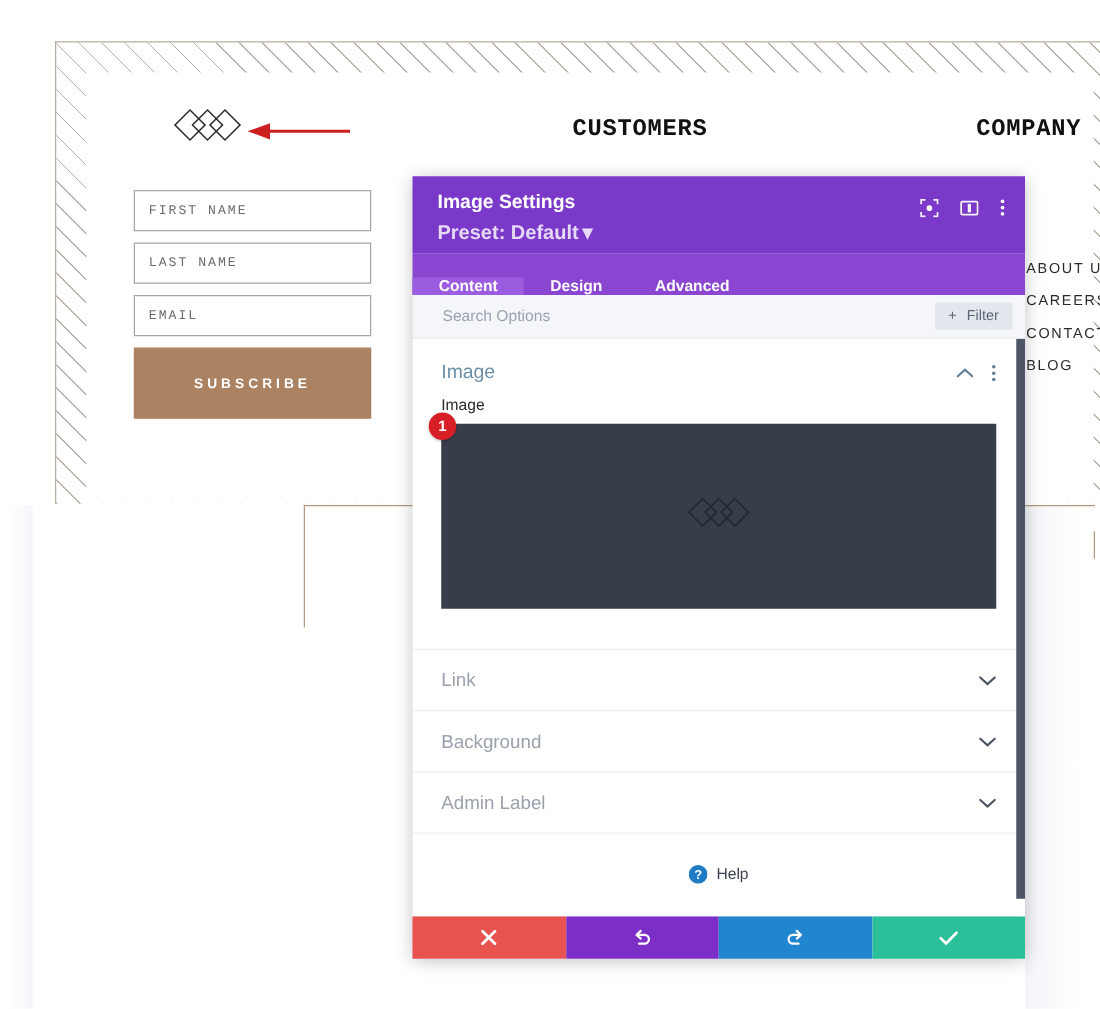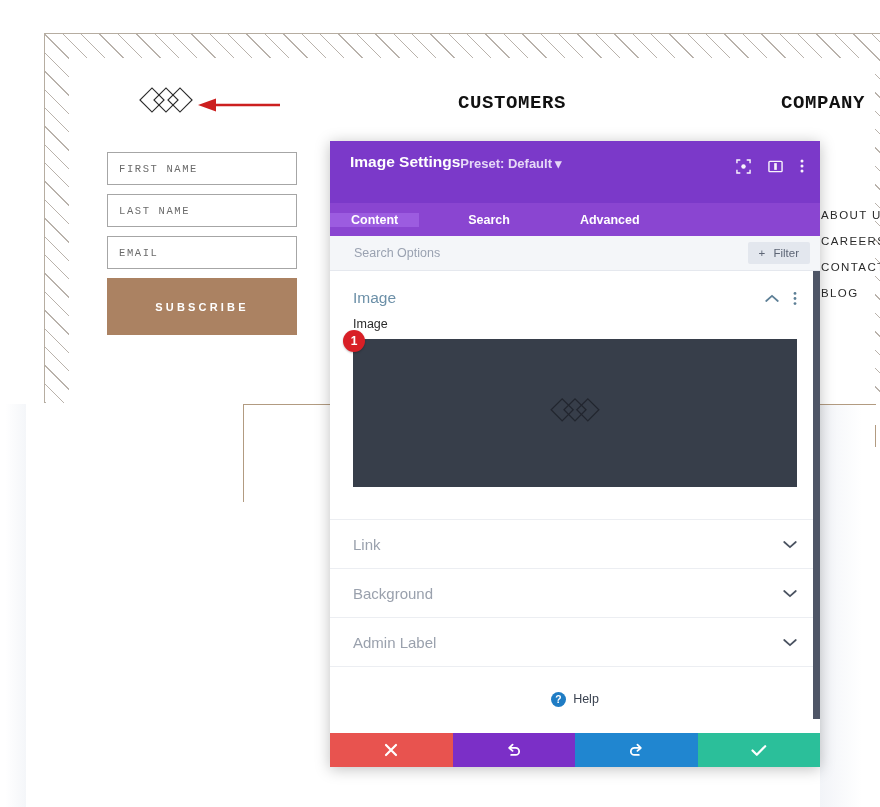--- a/index.html
+++ b/index.html
@@ -173,49 +173,49 @@
   .modal-header {
     background: #7b3fcd;
     background: #7b39c9;
     height: 62px;
     padding: 11px 16px 0 20px;
     box-sizing: border-box;
     display: flex;
     align-items: flex-start;
     justify-content: space-between;
   }
-  .mh-titles { display: flex; flex-direction: row; }
+  .mh-titles { display: flex; flex-direction: column; }
   .mh-title {
     color: #ffffff;
     font-size: 15.5px;
     font-weight: 700;
     line-height: 20px;
   }
   .mh-preset {
     color: #e6d8f7;
-    font-size: 13px;
+    font-size: 16px;
     font-weight: 700;
     margin-top: 4px;
     cursor: pointer;
+    text-align: right;
   }
   .mh-icons {
     display: flex;
     align-items: center;
     gap: 17px;
     margin-top: 6px;
   }
   .mh-icons .ico { cursor: pointer; opacity: .95; display:block; }
 
   .tabbar {
     background: #8c4ad4;
     background: #8a45d1;
     height: 33px;
     display: flex;
-    align-items: center;
-    gap: 28px;
+    align-items: flex-end;
   }
   .tab {
     padding: 0 21px;
     display: flex;
     align-items: center;
     color: #ffffff;
     font-size: 12.5px;
     font-weight: 700;
     cursor: pointer;
   }
@@ -435,21 +435,21 @@
       <svg class="ico" width="4" height="16" viewBox="0 0 4 16">
         <circle cx="2" cy="3" r="1.5" fill="#ffffff"></circle>
         <circle cx="2" cy="8" r="1.5" fill="#ffffff"></circle>
         <circle cx="2" cy="13" r="1.5" fill="#ffffff"></circle>
       </svg>
     </div>
   </div>
 
   <div class="tabbar">
     <div class="tab active">Content</div>
-    <div class="tab">Search</div>
+    <div class="tab">Design</div>
     <div class="tab">Advanced</div>
   </div>
 
   <div class="searchbar">
     <input class="search-input" type="text" placeholder="Search Options" style="">
     <button class="filter-btn">
       <span>+</span>
       <span style="margin-left:5px">Filter</span>
     </button>
   </div>

